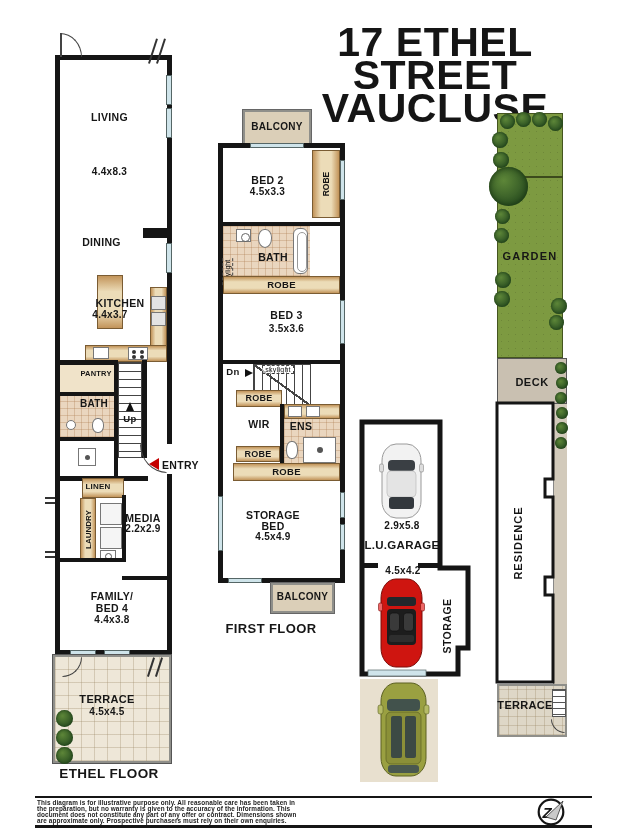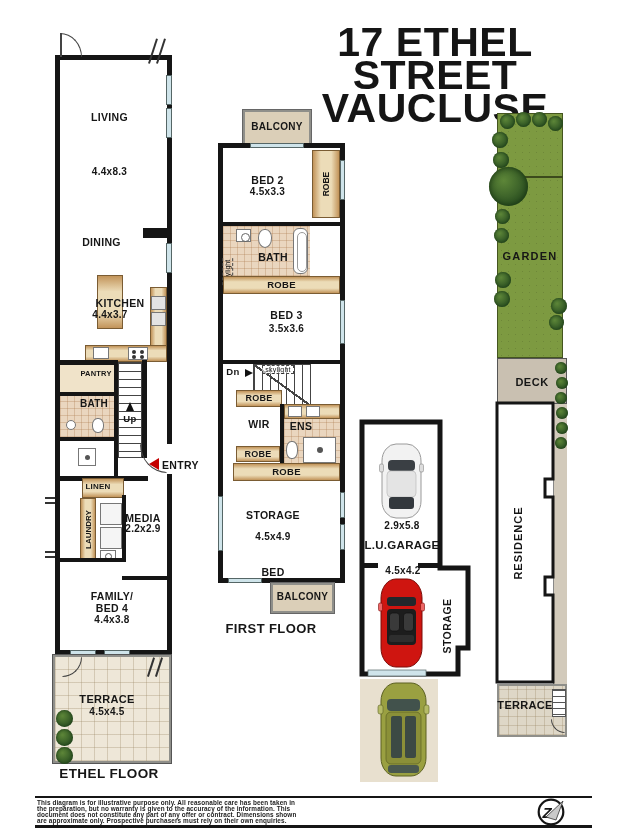--- a/index.html
+++ b/index.html
@@ -199,21 +199,21 @@
   <div class="fix" style="left:286px;top:441px;width:12px;height:18px;border-radius:45%;"></div>
   <div class="fix" style="left:303px;top:437px;width:33px;height:26px;">
     <div class="abs" style="left:13px;top:9px;width:6px;height:6px;border-radius:50%;background:#555;"></div>
   </div>
   <div class="timber" style="left:236px;top:446px;width:44px;height:16px;"></div>
   <div class="lbl" style="left:236px;top:450px;width:44px;font-size:9px;">ROBE</div>
   <div class="timber" style="left:233px;top:463px;width:107px;height:18px;"></div>
   <div class="lbl" style="left:233px;top:467px;width:107px;font-size:9.5px;">ROBE</div>
 
   <div class="lbl rn" style="left:206px;top:510px;width:134px;">STORAGE</div>
-  <div class="lbl rn" style="left:206px;top:521px;width:134px;margin-top:46px;">BED</div>
+  <div class="lbl rn" style="left:206px;top:521px;width:134px;">BED</div>
   <div class="lbl dm" style="left:206px;top:532px;width:134px;">4.5x4.9</div>
   <div class="win" style="left:340px;top:492px;width:5px;height:26px;"></div>
   <div class="win" style="left:340px;top:524px;width:5px;height:26px;"></div>
   <div class="win" style="left:218px;top:496px;width:5px;height:55px;"></div>
   <div class="win" style="left:228px;top:578px;width:34px;height:5px;"></div>
 
   <div class="balc" style="left:271px;top:583px;width:63px;height:30px;"></div>
   <div class="lbl" style="left:271px;top:592px;width:63px;font-size:10px;">BALCONY</div>
   <div class="lbl fl" style="left:206px;top:622px;width:130px;font-size:13px;">FIRST FLOOR</div>
 

